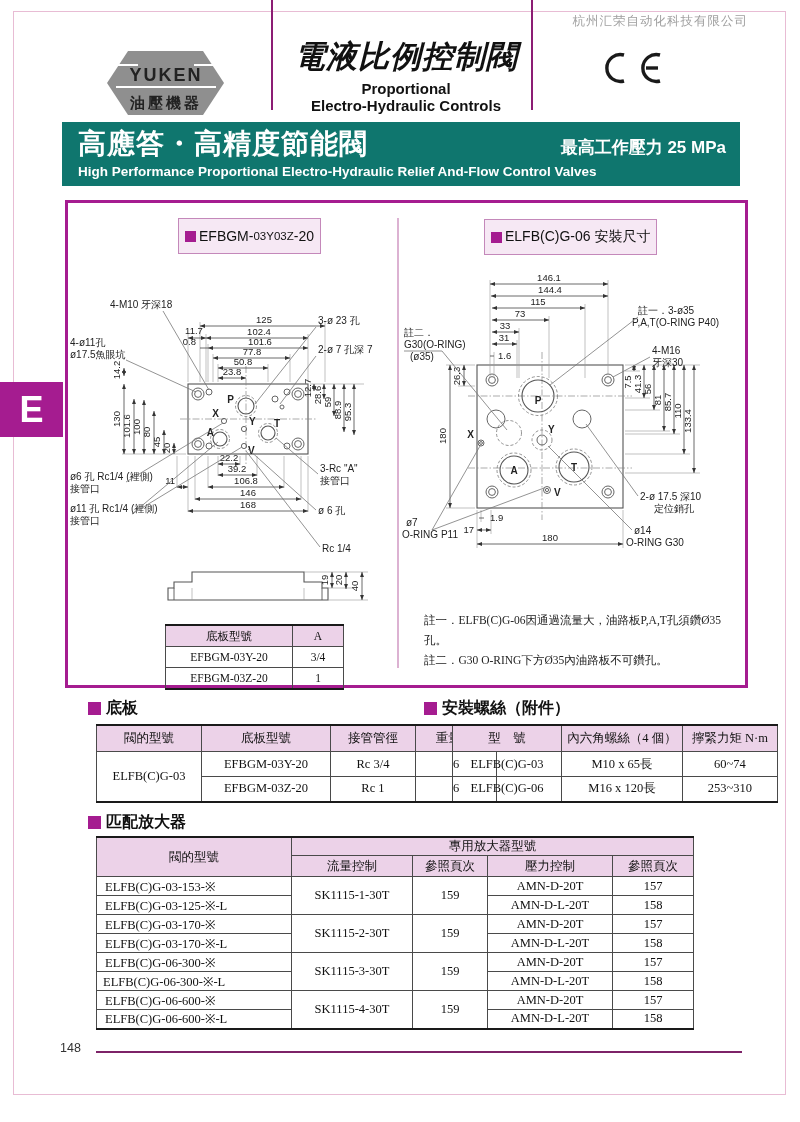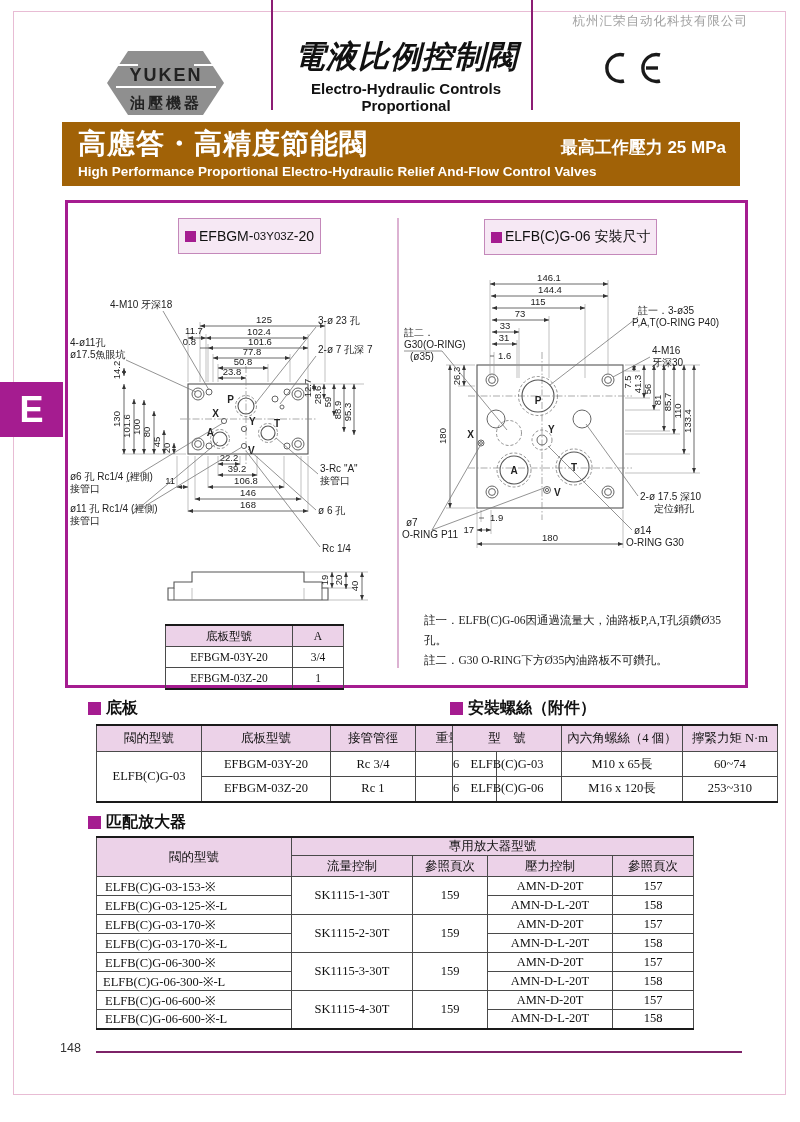--- a/index.html
+++ b/index.html
@@ -8,21 +8,21 @@
   .abs{position:absolute;}
   
   .page-border{left:13px;top:11px;width:771px;height:1082px;border:1px solid #e8bcd4;}
   .crop{width:2px;height:110px;background:#8c1d74;top:0;}
   .company{left:480px;top:13px;width:268px;text-align:right;font-size:12.5px;color:#9f9f9f;letter-spacing:1px;}
   
   .title-block{left:278px;top:36px;width:256px;text-align:center;}
   .title-zh{font-size:31px;font-weight:bold;font-style:italic;letter-spacing:1px;color:#111;white-space:nowrap;}
   .title-en{font-size:15px;font-weight:bold;line-height:1.15;color:#111;margin-top:2px;}
   
-  .banner{left:62px;top:122px;width:678px;height:64px;background:#a16207;color:#fff;}
+  .banner{left:62px;top:122px;width:678px;height:64px;background:#0f766e;color:#fff;}
   .banner-row1{display:flex;justify-content:space-between;align-items:baseline;padding:3px 14px 0 16px;}
   .banner-zh{font-size:28px;font-weight:bold;letter-spacing:1px;white-space:nowrap;}
   .banner-pressure{font-size:17px;font-weight:bold;white-space:nowrap;}
   .banner-en{font-size:13.5px;font-weight:bold;padding:1px 16px 0 16px;white-space:nowrap;}
   
   .main-box{left:65px;top:200px;width:677px;height:482px;border:3px solid #a51c90;background:#fff;}
   .divider{left:397px;top:218px;width:2px;height:450px;background:#dcb2d2;}
   .dtitle{height:34px;background:#f6e8f4;border:1px solid #c488ba;display:flex;align-items:center;padding:0 6px;font-size:14px;color:#111;white-space:nowrap;}
   .sq{display:inline-block;width:11px;height:11px;background:#a51c90;margin-right:3px;flex:none;}
   .stack{display:inline-flex;flex-direction:row;font-size:11.5px;line-height:1.05;text-align:center;}
@@ -73,22 +73,22 @@
   <line x1="8" y1="15" x2="32" y2="15" stroke="#fff" stroke-width="2"></line>
   <line x1="88" y1="15" x2="112" y2="15" stroke="#fff" stroke-width="2"></line>
   <line x1="10" y1="37" x2="110" y2="37" stroke="#fff" stroke-width="2"></line>
   <text x="60" y="31" text-anchor="middle" style="font-size:18px;font-weight:bold;letter-spacing:2px;" fill="#fff">YUKEN</text>
   <text x="60" y="58" text-anchor="middle" style="font-size:15px;font-weight:bold;letter-spacing:3px;" fill="#fff">油壓機器</text>
 </svg>
 
 <div class="abs title-block">
   <div class="title-zh">電液比例控制閥</div>
   <div class="title-en">
+    <div>Proportional</div>
     <div>Electro-Hydraulic Controls</div>
-    <div>Proportional</div>
   </div>
 </div>
 
 <svg class="abs" style="left:596px;top:48px;" width="72" height="42">
   <path d="M 28 7 A 13.5 13.5 0 1 0 28 33" stroke="#1a1a1a" stroke-width="3.4" fill="none"></path>
   <path d="M 64 7 A 13.5 13.5 0 1 0 64 33" stroke="#1a1a1a" stroke-width="3.4" fill="none"></path>
   <line x1="50" y1="20" x2="62" y2="20" stroke="#1a1a1a" stroke-width="3.4"></line>
 </svg>
 
 <div class="abs banner">
@@ -480,21 +480,21 @@
     <td>6</td>
   </tr>
   <tr style="height:25px;">
     <td>EFBGM-03Z-20</td>
     <td>Rc 1</td>
     <td>6</td>
   </tr>
 </tbody>
   </table>
 
-<div class="abs section-title" style="left:450px;top:698px;">
+<div class="abs section-title" style="left:424px;top:698px;">
   <span class="sq2"></span>
   <span>安裝螺絲（附件）</span>
 </div>
 
 <table class="abs dt" style="left:452px;top:724px;">
   <tbody>
       <tr>
     <th style="width:100px;height:25px;">型　號</th>
     <th style="width:112px;">內六角螺絲（4 個）</th>
     <th style="width:86px;">擰緊力矩 N·m</th>

